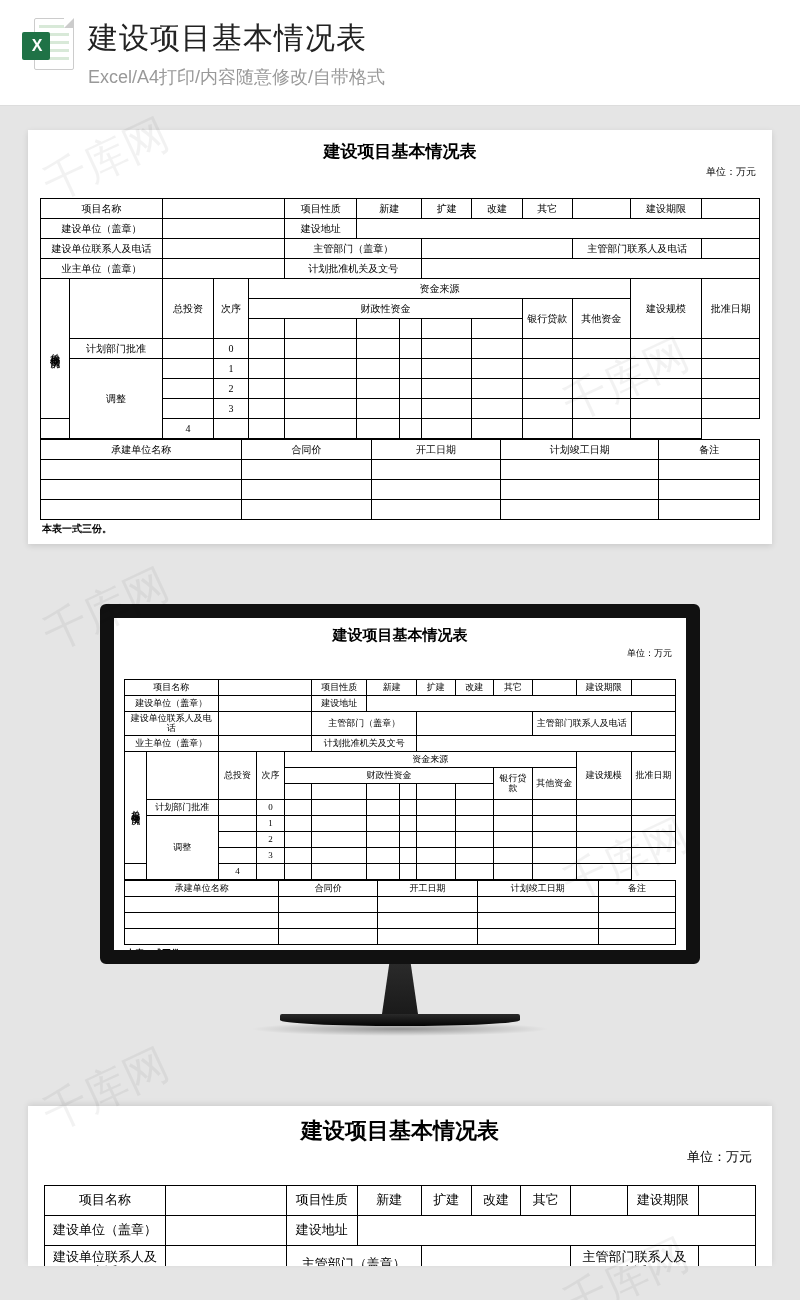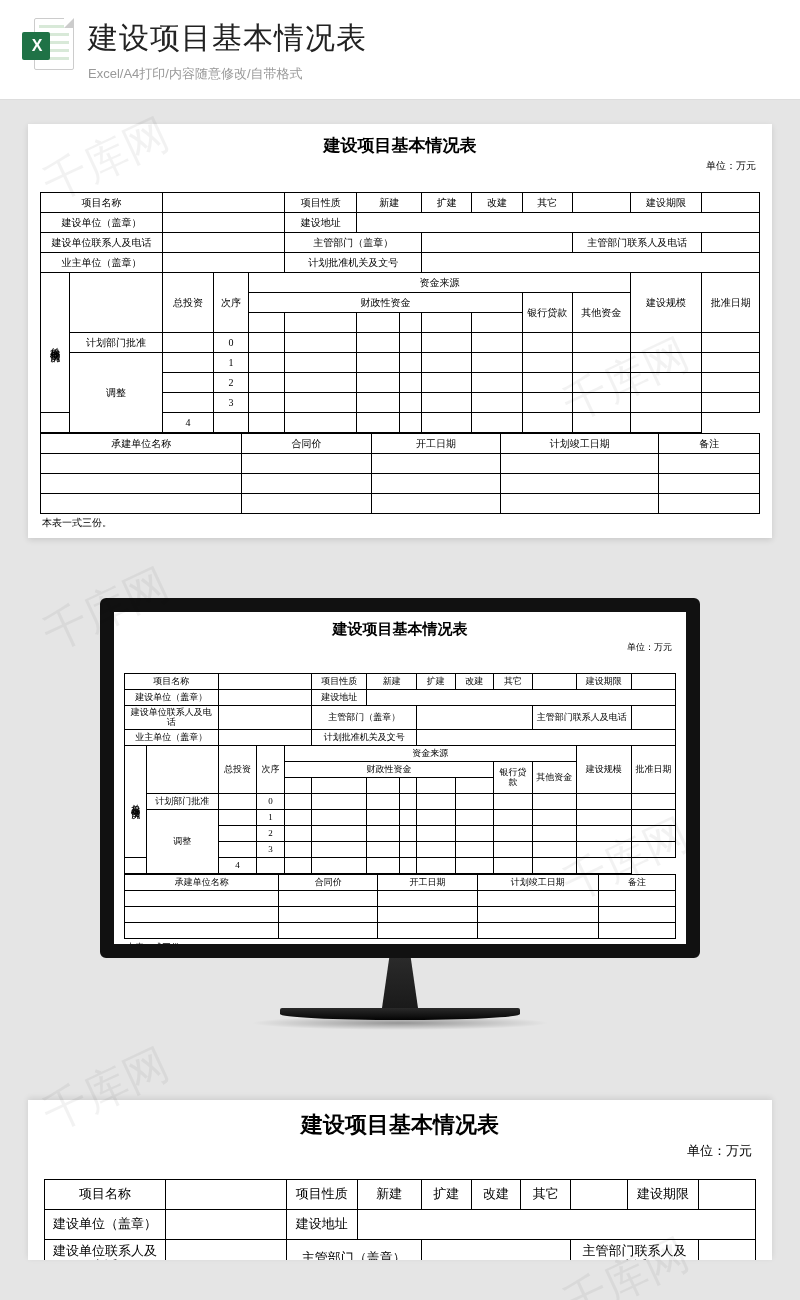--- a/index.html
+++ b/index.html
@@ -69,21 +69,21 @@
     border-radius:2px;
     letter-spacing:-2px;
   }
   .header-text .title {
     font-size: 30px;
     font-weight: 400;
     color: #222;
     letter-spacing: 1px;
   }
   .header-text .subtitle {
-    font-size: 13px;
+    font-size: 18px;
     color: #999;
     margin-top: 6px;
   }
 
   
   .sheet-card {
     background:#fff;
     margin: 24px 28px 0 28px;
     box-shadow: 0 2px 6px rgba(0,0,0,0.12);
     padding: 10px 12px 8px 12px;
@@ -113,21 +113,21 @@
     border: 1px solid #000;
     padding: 2px 3px;
     height: 20px;
     vertical-align: middle;
     font-size: 10px;
     line-height:1.15;
   }
   table.form td.lbl { text-align:center; }
   table.form td.vlbl { text-align:center; }
   .vtext { writing-mode: vertical-rl; text-orientation: upright; display:inline-block; letter-spacing:1px;}
-  .footer-note { font-size:10px; font-family:"SimSun",serif; padding:2px 0 0 2px;}
+  .footer-note { font-size:10px; font-family:"SimSun",serif; padding:2px 0 0 2px;font-weight:bold;}
   table.section2 { border-collapse:collapse;width:100%;table-layout:fixed;font-family:"SimSun",serif;}
   table.section2 td{border:1px solid #000;height:20px;font-size:10px;text-align:center;}
 
   
   .monitor-wrap {
     margin: 60px auto 0 auto;
     width: 600px;
     position:relative;
   }
   .monitor-screen {

